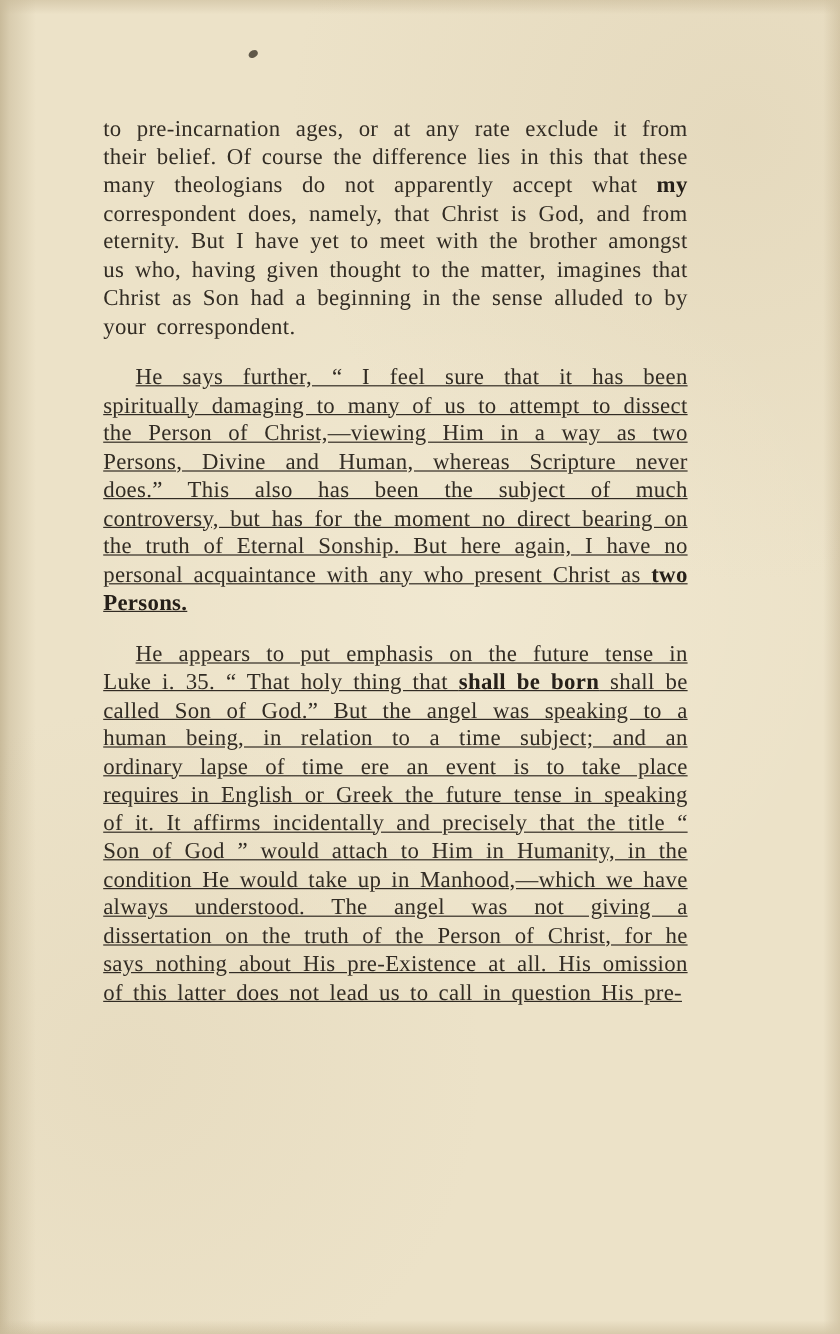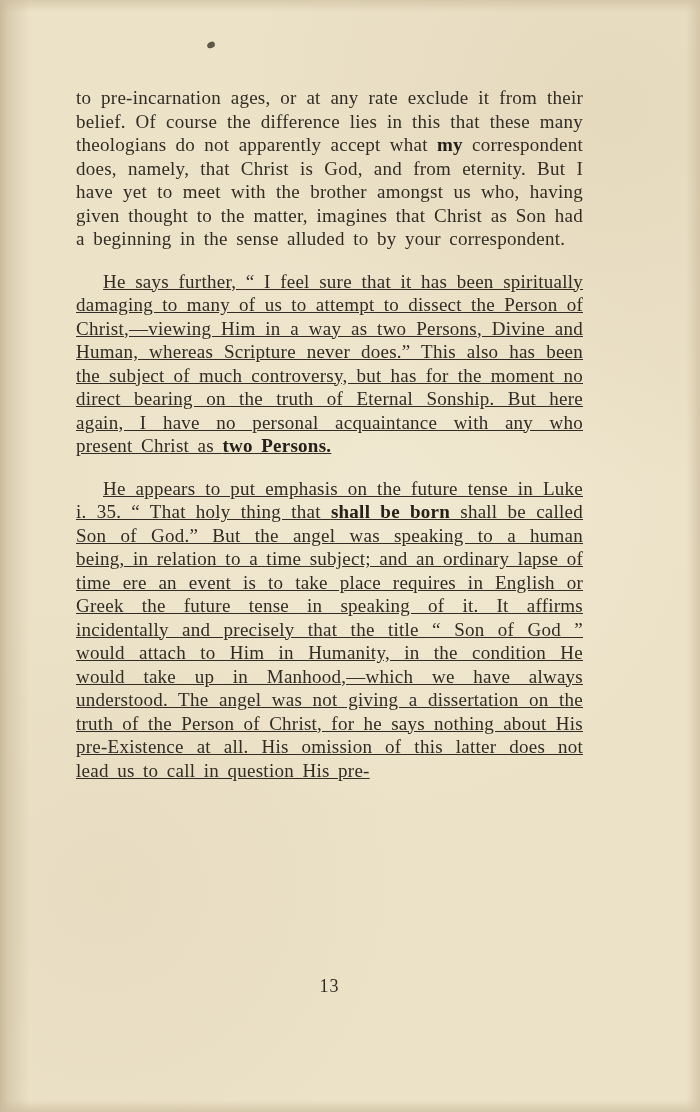--- a/index.html
+++ b/index.html
@@ -29,21 +29,21 @@
     width: 519px;
     color: #322c24;
     font-family: "Liberation Serif", "DejaVu Serif", serif;
     font-size: 19px;
     line-height: 23.5px;
     text-align: justify;
     word-spacing: 3.5px;
     letter-spacing: 0.25px;
   }
   .para {
-    margin: 6px;
+    margin: 16px;
   }
   .para + .para {
     margin-top: 19px;
     text-decoration: underline;
   }
   .para.indent {
     text-indent: 27px;
   }
   .bold {
     font-weight: bold;
@@ -82,15 +82,14 @@
   <div class="content">
 
     <p class="para"><span>to pre-incarnation ages, or at any rate exclude it from their belief.  Of course the difference lies in this that these many theologians do not apparently accept what </span><span class="bold">my</span><span> correspondent does, namely, that Christ is God, and from eternity. But I have yet to meet with the brother amongst us who, having given thought to the matter, imagines that Christ as Son had a beginning in the sense alluded to by your correspondent.</span></p>
 
     <p class="para indent"><span>He says further, “ I feel sure that it has been spiritually damaging to many of us to attempt to dissect the Person of Christ,—viewing Him in a way as two Persons, Divine and Human, whereas Scripture never does.”  This also has been the subject of much controversy, but has for the moment no direct bearing on the truth of Eternal Sonship.  But here again, I have no personal acquaintance with any who present Christ as </span><span class="bold">two Persons.</span></p>
 
     <p class="para indent"><span>He appears to put emphasis on the future tense in Luke i. 35.  “ That holy thing that </span><span class="bold">shall be born</span><span> shall be called Son of God.” But the angel was speaking to a human being, in relation to a time subject; and an ordinary lapse of time ere an event is to take place requires in English or Greek the future tense in speaking of it.  It affirms incidentally and precisely that the title “ Son of God ” would attach to Him in Humanity, in the condition He would take up in Manhood,—which we have always understood.  The angel was not giving a dissertation on the truth of the Person of Christ, for he says nothing about His pre-Existence at all.  His omission of this latter does not lead us to call in question His pre-</span></p>
 
   </div>
 
-  <div class="page-number">13</div>
 
 </div>
 
 </body></html>

